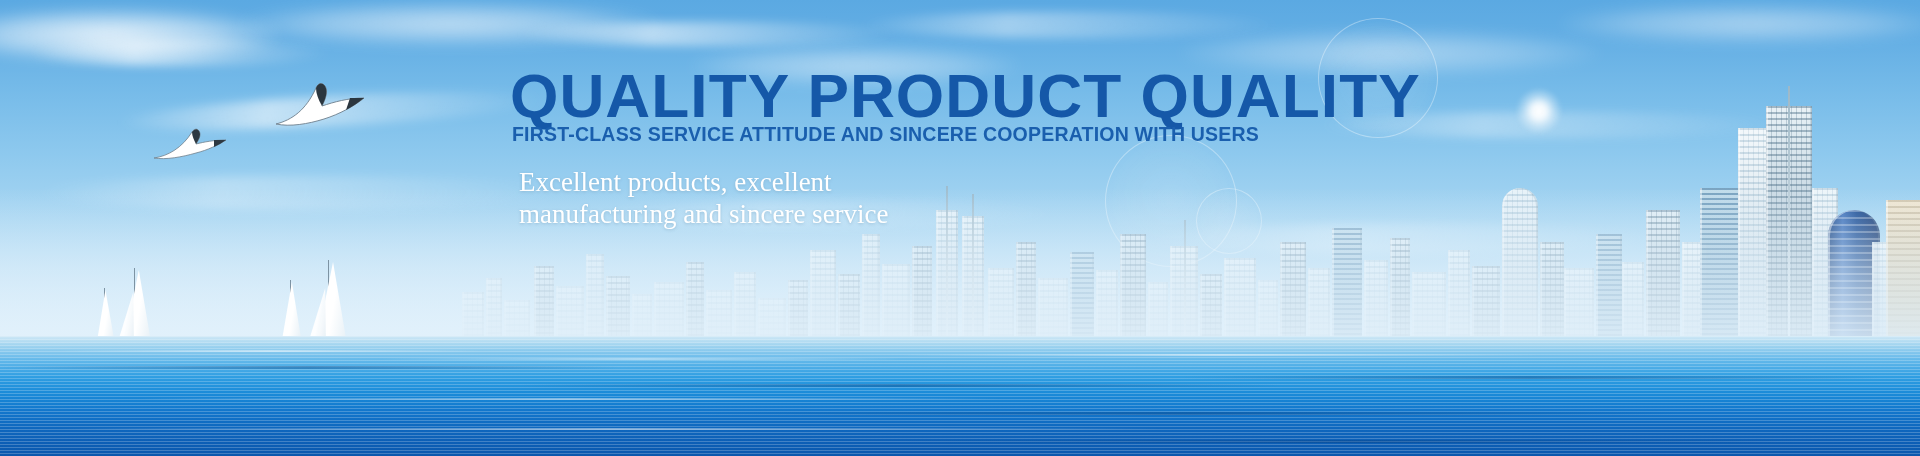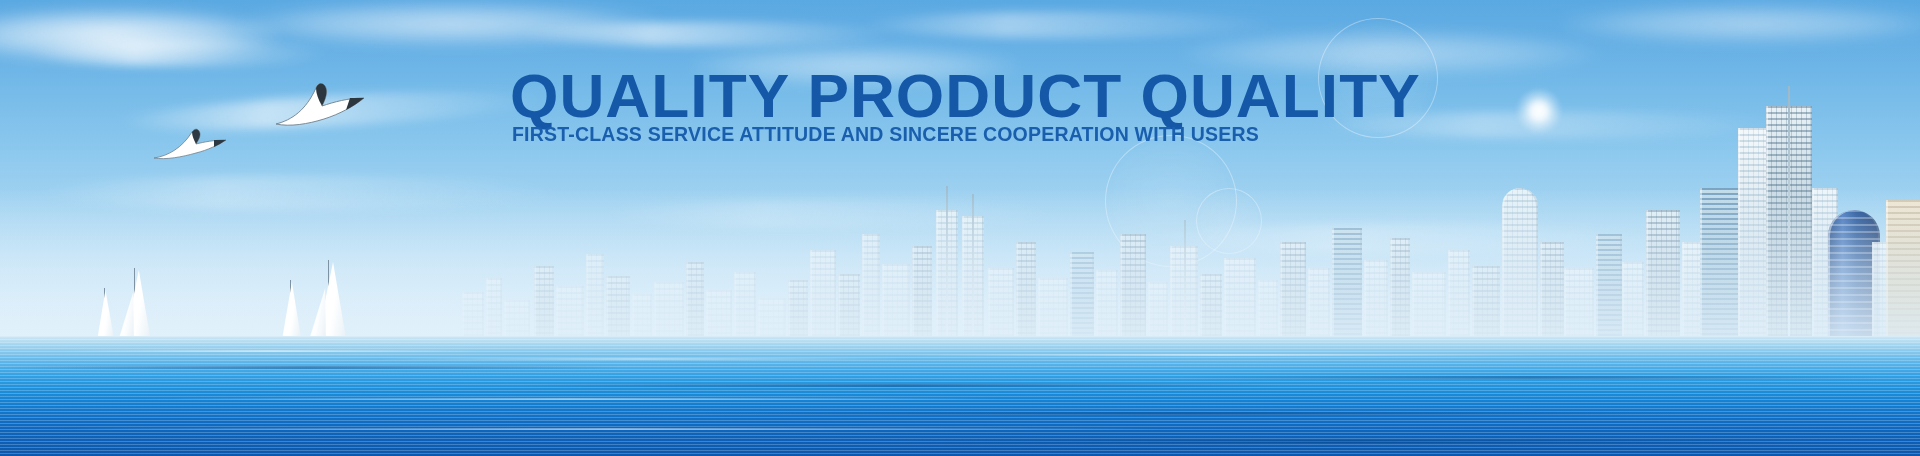--- a/index.html
+++ b/index.html
@@ -313,14 +313,16 @@
     <div class="water-streak" style="left:900px;top:18px;width:640px;"></div>
     <div class="water-dark" style="left:1180px;top:40px;width:700px;"></div>
     <div class="water-streak" style="left:140px;top:62px;width:860px;"></div>
     <div class="water-dark" style="left:700px;top:76px;width:980px;"></div>
     <div class="water-streak" style="left:60px;top:92px;width:1100px;"></div>
     <div class="water-dark" style="left:900px;top:104px;width:900px;"></div>
   </div>
 
   <div class="headline">QUALITY  PRODUCT  QUALITY</div>
   <div class="subtitle">FIRST-CLASS SERVICE ATTITUDE AND SINCERE COOPERATION WITH USERS</div>
+  <div class="tagline">Excellent products, excellent
+manufacturing and sincere service</div>
 
 </div>
 
 </body></html>

